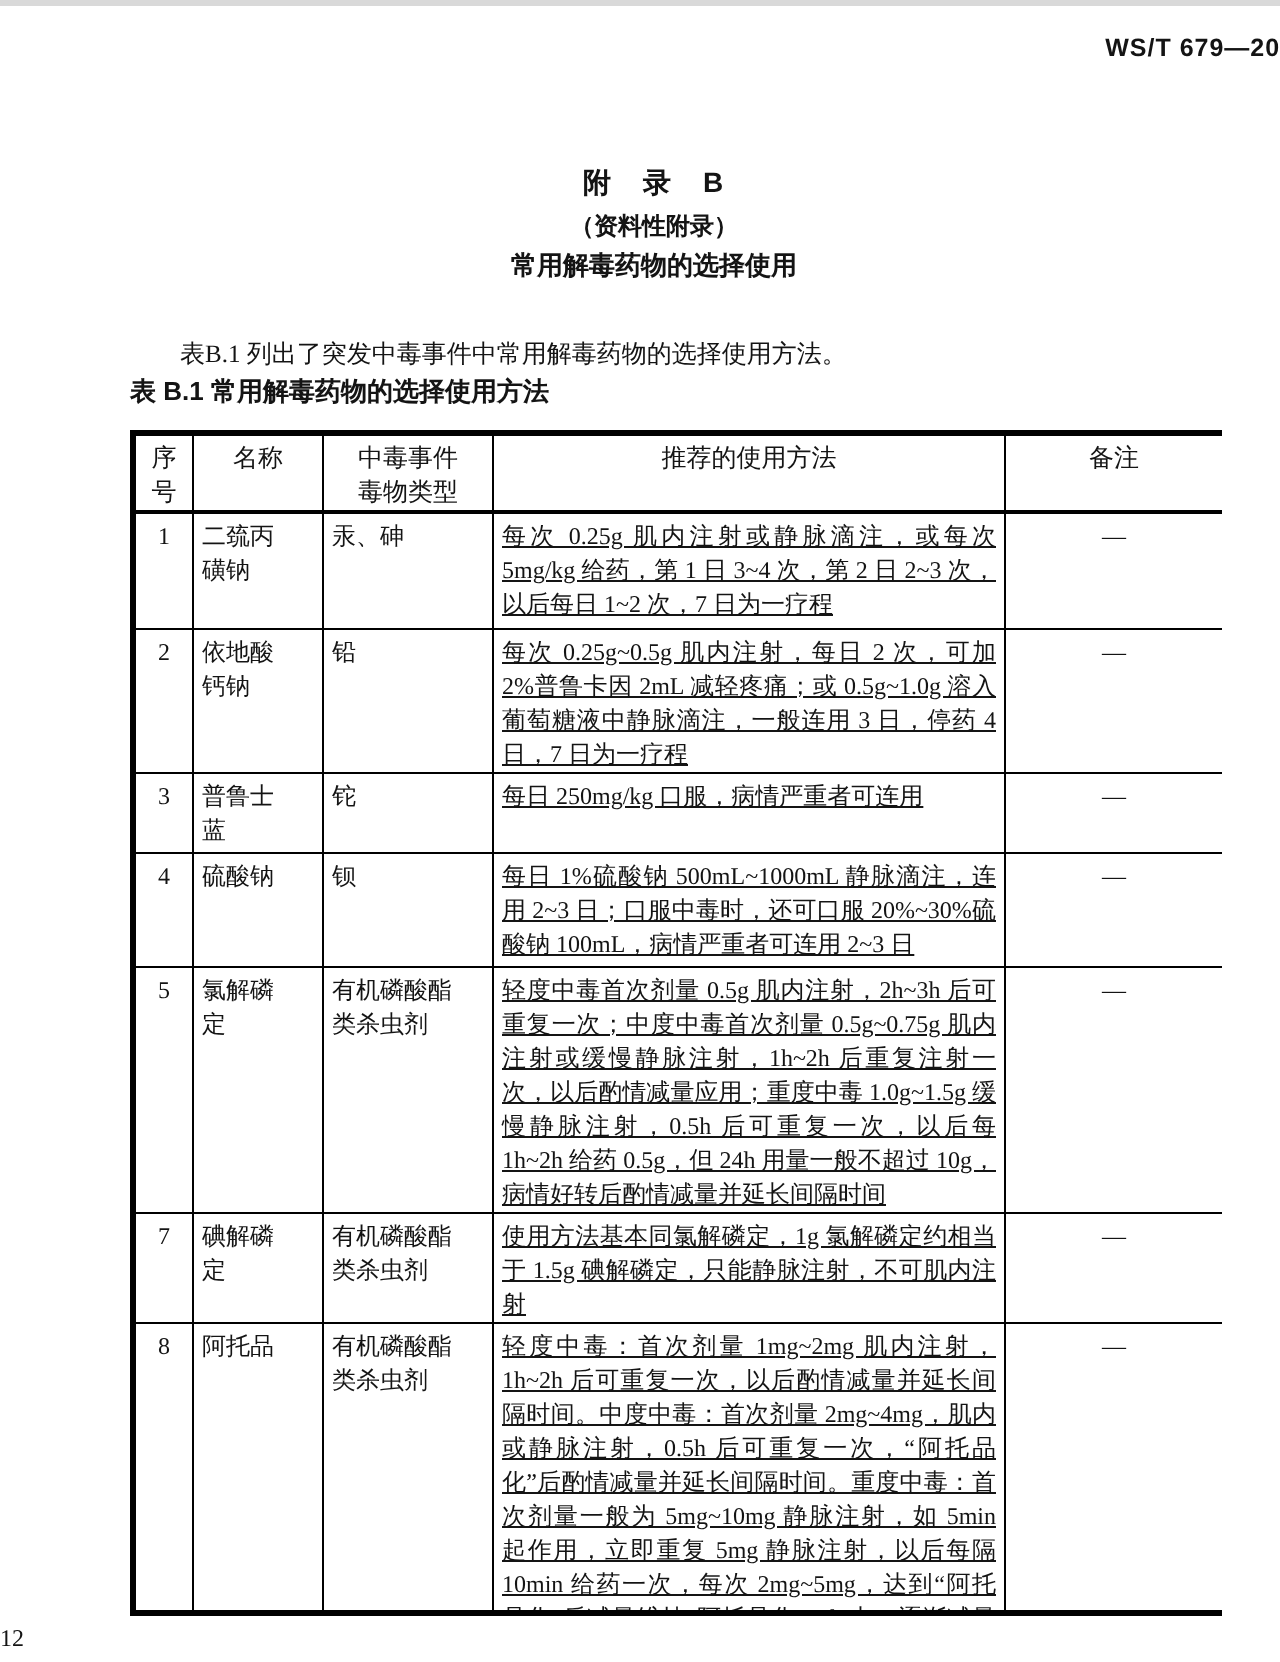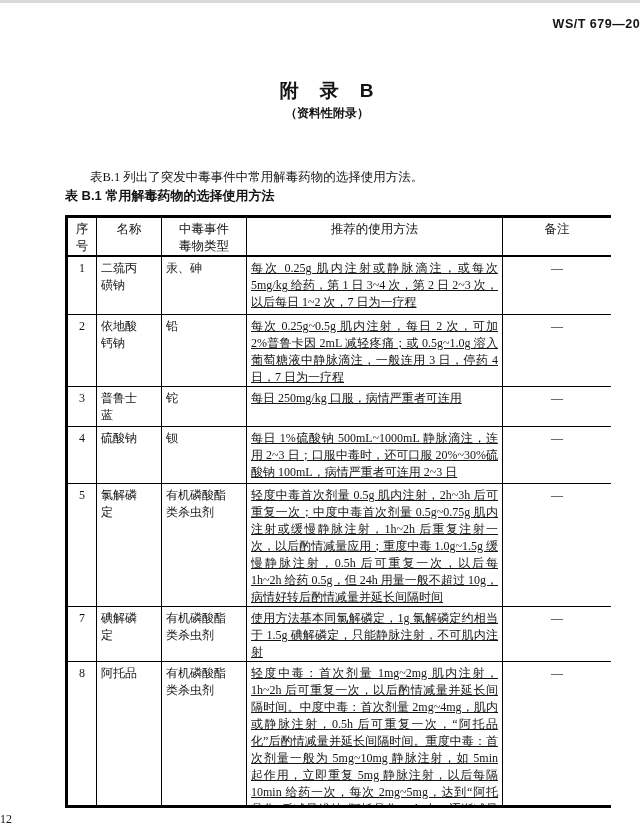--- a/index.html
+++ b/index.html
@@ -11,21 +11,21 @@
   .top-edge{position:absolute;top:0;left:0;width:640px;height:3px;background:#d9d9d9;}
   .std-no{
     position:absolute;top:17px;left:0;width:611px;text-align:right;
     font-family:"Liberation Sans","DejaVu Sans",sans-serif;
     font-weight:bold;font-size:12.5px;letter-spacing:0.5px;padding-left:44px;
   }
   .appendix{
     position:absolute;top:82px;left:65px;width:524px;text-align:center;
     font-family:"Liberation Sans","DejaVu Sans",sans-serif;font-weight:bold;
   }
-  .appendix-title{font-size:19px;letter-spacing:1px;line-height:18px;margin-bottom:4px;}
+  .appendix-title{font-size:14px;letter-spacing:1px;line-height:18px;margin-bottom:4px;}
   .appendix-subtitle{font-size:12px;line-height:18px;margin-bottom:2px;}
   .appendix-heading{font-size:13px;line-height:18px;}
   .intro{
     position:absolute;top:168px;left:65px;width:546px;margin:0;
     font-size:12.5px;line-height:18px;text-indent:2em;
   }
   .caption{
     position:absolute;top:187px;left:65px;width:524px;
     font-family:"Liberation Sans","DejaVu Sans",sans-serif;
     font-weight:bold;font-size:13px;
@@ -62,20 +62,21 @@
 <body>
 
 <div class="page">
   <div class="top-edge"></div>
 
   <div class="std-no">WS/T 679—2020</div>
 
   <div class="appendix">
     <div class="appendix-title">附　录　B</div>
     <div class="appendix-subtitle">（资料性附录）</div>
+    <div class="appendix-heading">常用解毒药物的选择使用</div>
   </div>
 
   <p class="intro">表B.1 列出了突发中毒事件中常用解毒药物的选择使用方法。</p>
 
   <div class="caption">表 B.1  常用解毒药物的选择使用方法</div>
 
   <div class="tbl-wrap">
     <table class="antidote">
       <colgroup>
         <col style="width:30px">

